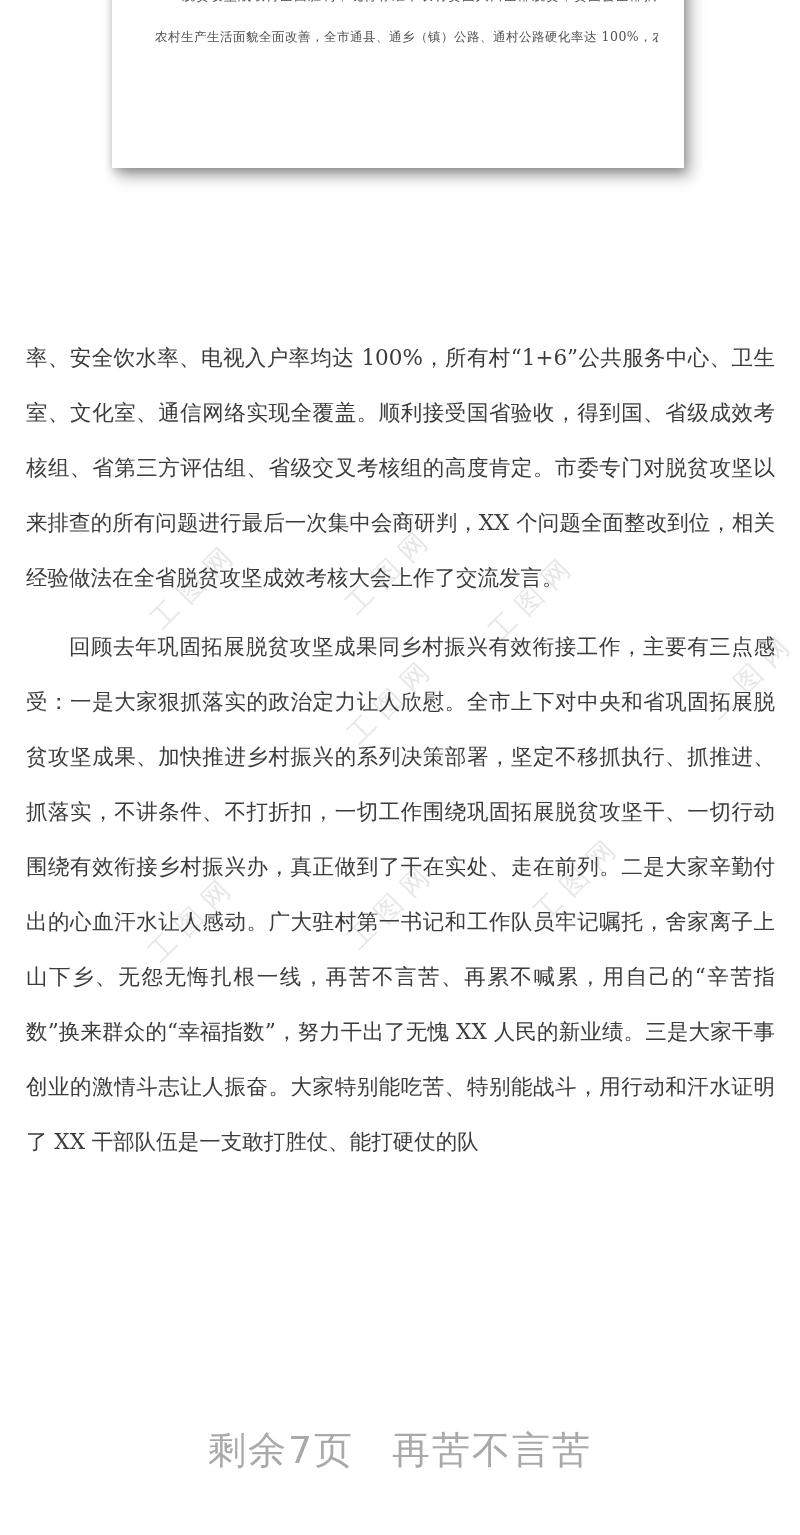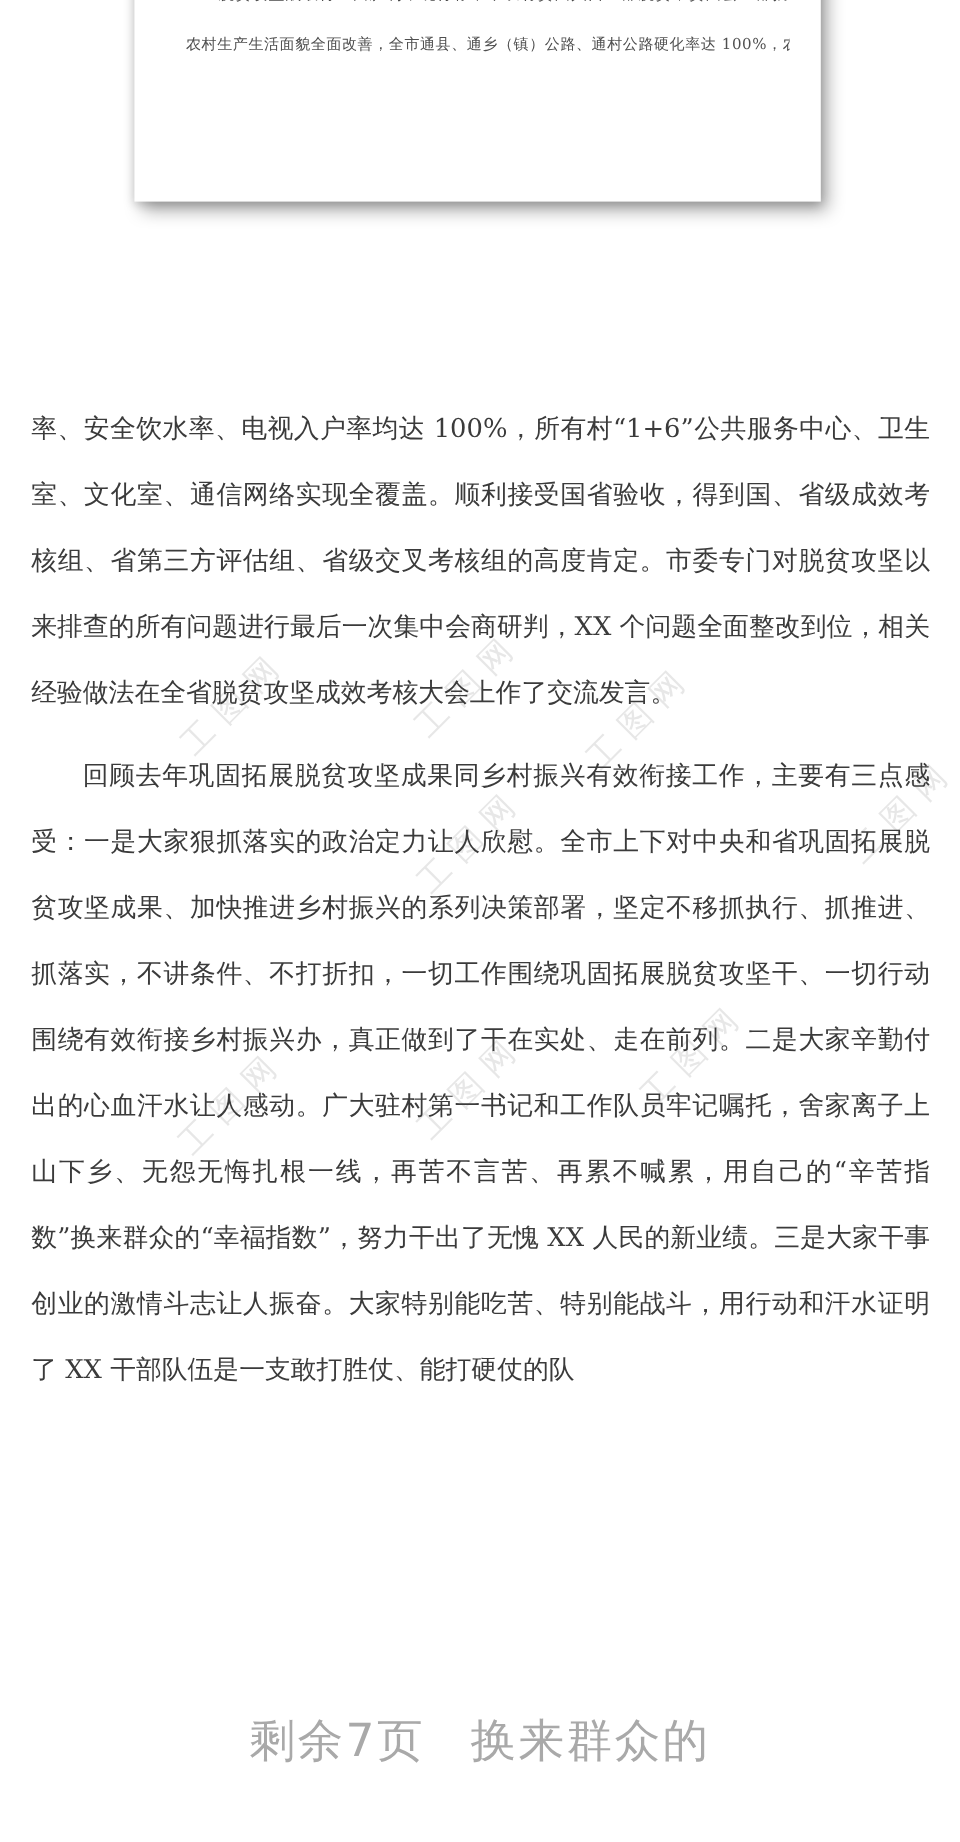--- a/index.html
+++ b/index.html
@@ -101,16 +101,16 @@
   <div class="doc-content">
     <p>
       <span class="para-lead"></span><span>率、安全饮水率、电视入户率均达 100%，所有村“1+6”公共服务中心、卫生室、文化室、通信网络实现全覆盖。顺利接受国省验收，得到国、省级成效考核组、省第三方评估组、省级交叉考核组的高度肯定。市委专门对脱贫攻坚以来排查的所有问题进行最后一次集中会商研判，XX 个问题全面整改到位，相关经验做法在全省脱贫攻坚成效考核大会上作了交流发言。</span>
     </p>
     <p class="indent">
       <span class="para-lead"></span><span>回顾去年巩固拓展脱贫攻坚成果同乡村振兴有效衔接工作，主要有三点感受：一是大家狠抓落实的政治定力让人欣慰。全市上下对中央和省巩固拓展脱贫攻坚成果、加快推进乡村振兴的系列决策部署，坚定不移抓执行、抓推进、抓落实，不讲条件、不打折扣，一切工作围绕巩固拓展脱贫攻坚干、一切行动围绕有效衔接乡村振兴办，真正做到了干在实处、走在前列。二是大家辛勤付出的心血汗水让人感动。广大驻村第一书记和工作队员牢记嘱托，舍家离子上山下乡、无怨无悔扎根一线，再苦不言苦、再累不喊累，用自己的“辛苦指数”换来群众的“幸福指数”，努力干出了无愧 XX 人民的新业绩。三是大家干事创业的激情斗志让人振奋。大家特别能吃苦、特别能战斗，用行动和汗水证明了 XX 干部队伍是一支敢打胜仗、能打硬仗的队</span>
     </p>
   </div>
 
   <div class="footer-note">
-    <span>剩余7页</span><span class="gap"></span><span>换来群众的</span>
+    <span>剩余7页</span><span class="gap"></span><span>再苦不言苦</span>
   </div>
 
 </div>
 
 </body></html>

